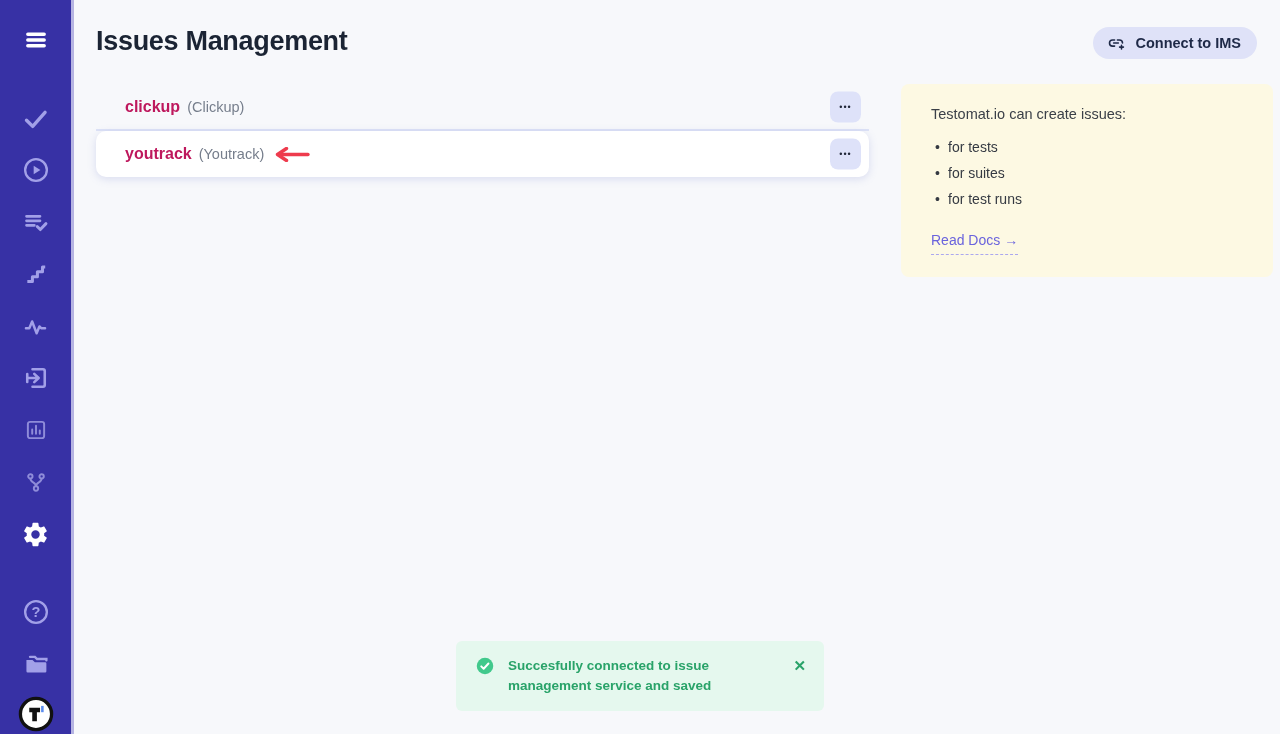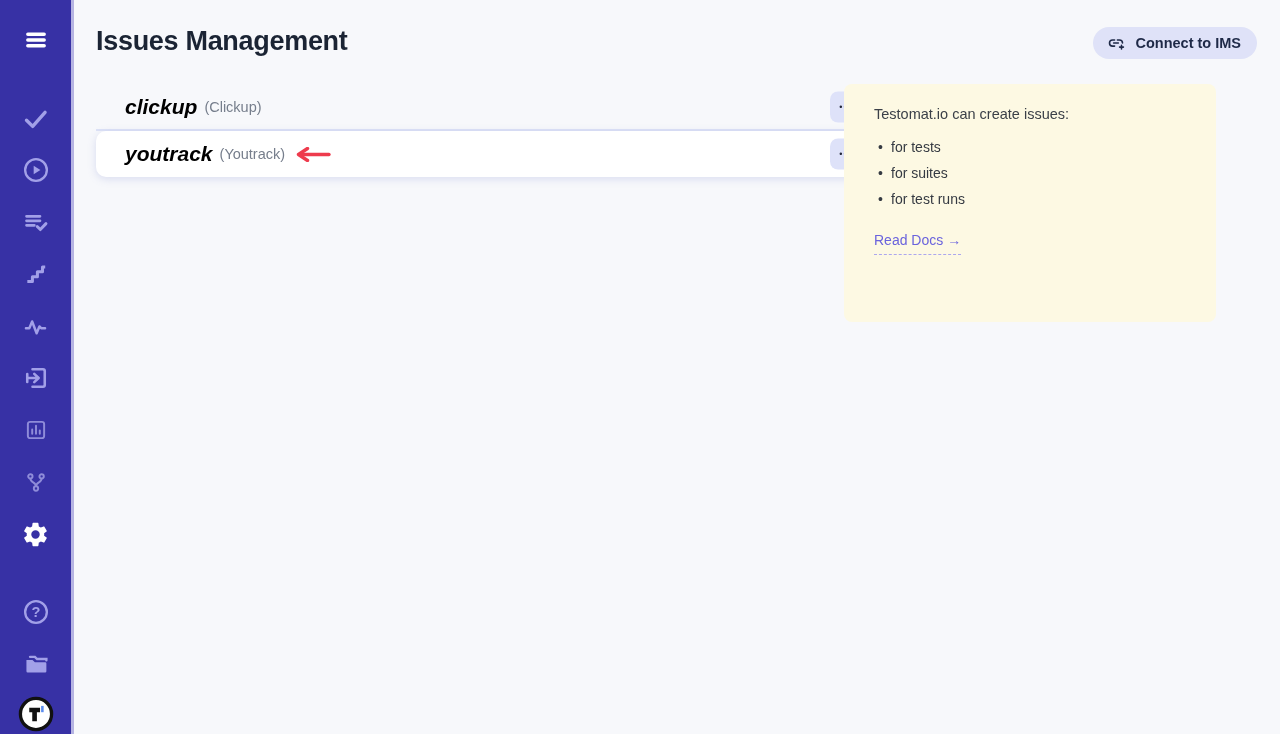--- a/index.html
+++ b/index.html
@@ -53,35 +53,35 @@
   .ims-row {
     position: relative; height: 46px;
     display: flex; align-items: center;
     padding-left: 29px; padding-right: 48px;
   }
   .ims-row-plain { border-radius: 10px 10px 0 0; border-bottom: 2px solid #dde2f6; }
   .ims-row-card {
     background: #ffffff; border-radius: 10px;
     box-shadow: 0 2px 8px rgba(110,125,200,0.22);
   }
-  .ims-name { font-size: 21px; font-weight: 700; color: #000000; font-style: italic; }
+  .ims-name { font-size: 16px; font-weight: 700; color: #be185d; }
   .ims-provider { font-size: 14.5px; color: #767e8c; margin-left: 7px; }
   .row-arrow { margin-left: 9px; display: flex; align-items: center; }
   .menu-btn {
     position: absolute; right: 8px; top: 50%; transform: translateY(-50%);
     width: 31px; height: 31px; border: none; border-radius: 8px;
     background: #dee2f9; color: #23283a;
     font-size: 9px; letter-spacing: 1px; line-height: 1;
     display: flex; align-items: center; justify-content: center;
     cursor: pointer;
   }
 
   
   .info-panel {
-    position: absolute; left: 767px; top: 84px; width: 372px; height: 238px;
+    position: absolute; left: 824px; top: 84px; width: 372px; height: 193px;
     background: #fdf9e3; border-radius: 8px;
     padding: 22px 30px;
   }
   .info-title { font-size: 14.5px; color: #3b4048; }
   .info-list { list-style: none; margin-top: 17px; }
   .info-list li {
     font-size: 14px; color: #353a42; margin-bottom: 9px;
     padding-left: 17px; position: relative; line-height: 17px;
   }
   .info-list li::before {
@@ -244,14 +244,24 @@
   <aside class="info-panel">
     <div class="info-title">Testomat.io can create issues:</div>
     <ul class="info-list">
       <li>for tests</li>
       <li>for suites</li>
       <li>for test runs</li>
     </ul>
     <a class="read-docs">Read Docs →</a>
   </aside>
 
+  <div class="toast">
+    <span class="toast-check">
+      <svg width="18" height="18" viewBox="0 0 24 24">
+        <circle cx="12" cy="12" r="11" fill="#41c98c"></circle>
+        <path d="M7 12.5l3.2 3.2 6.4-7" stroke="#ffffff" stroke-width="2.6" fill="none" stroke-linecap="round" stroke-linejoin="round"></path>
+      </svg>
+    </span>
+    <div class="toast-msg">Succesfully connected to issue management service and saved</div>
+    <button class="toast-close">✕</button>
+  </div>
 
 </main>
 
 </body></html>

